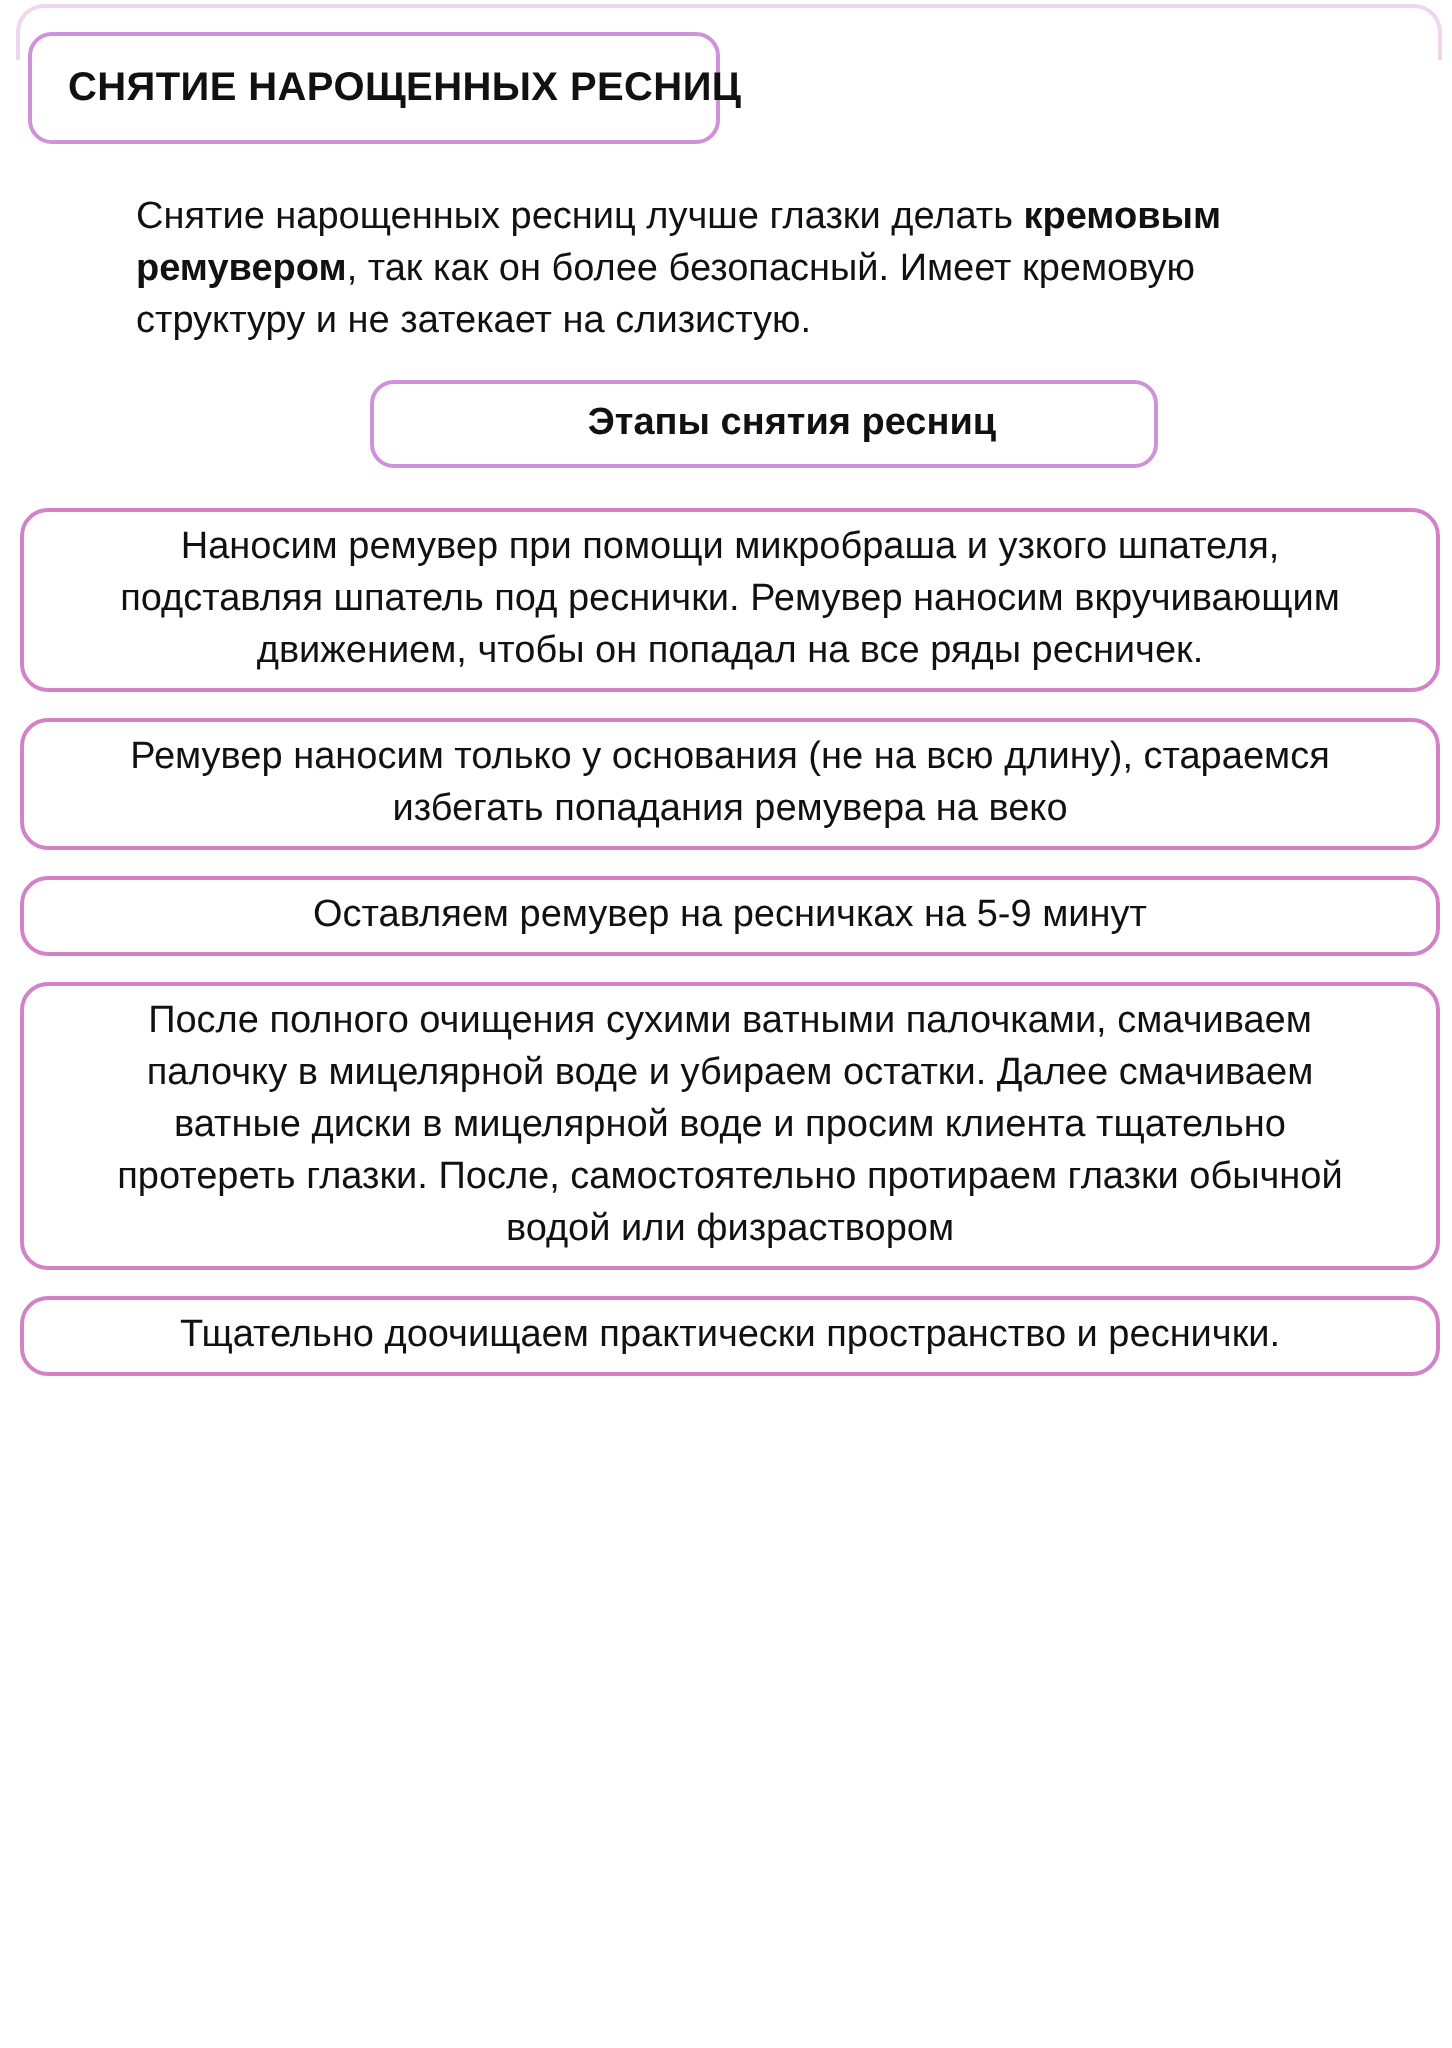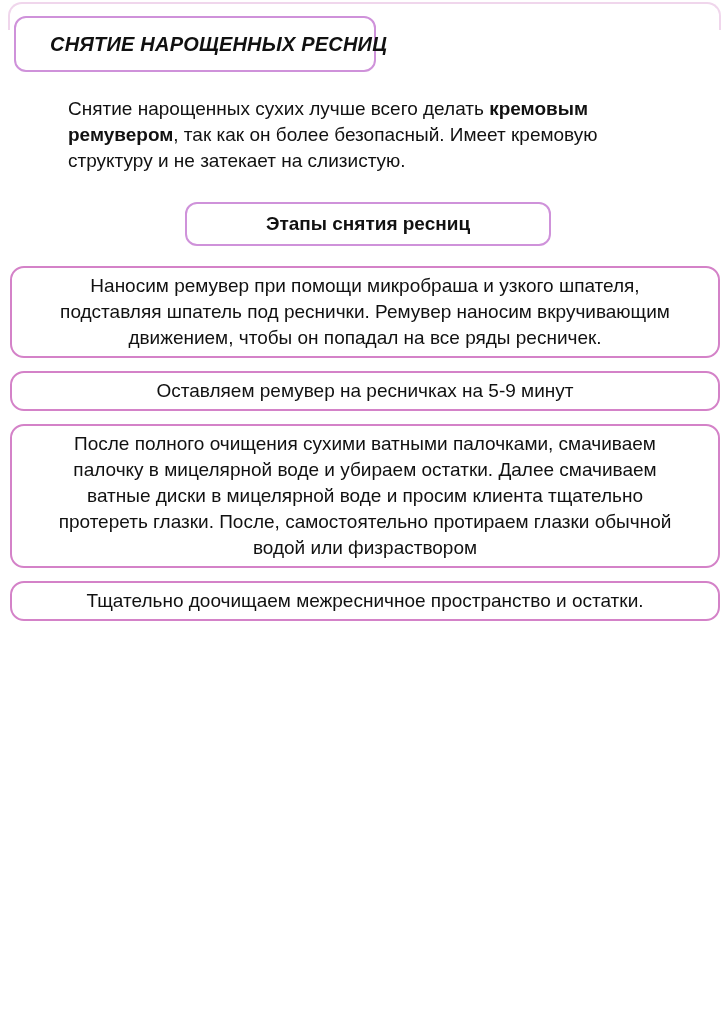--- a/index.html
+++ b/index.html
@@ -36,44 +36,44 @@
   .title-box {
     position: relative;
     margin: 16px 0 0 14px;
     width: 324px;
     height: 52px;
     border: 2px solid var(--title_border, #cf92da);
     border-radius: 12px;
     background: #ffffff;
     display: flex;
     align-items: center;
-    padding-left: 34px;
-    font-style: italic;
+    padding-left: 18px;
   }
   .title-box span {
     font-size: 20px;
     font-weight: bold;
     letter-spacing: 0.2px;
     white-space: nowrap;
   }
   .intro {
     margin: 24px 0 0 68px;
     width: 560px;
     font-size: 19px;
     line-height: 26px;
   }
   .section-box {
-    margin: 28px 0 0 185px;
+    margin: 16px 0 0 185px;
     width: 362px;
     height: 40px;
     border: 2px solid var(--title_border, #cf92da);
     border-radius: 12px;
     display: flex;
     align-items: center;
     justify-content: center;
+    padding-left: 28px;
   }
   .section-box span {
     font-size: 19px;
     font-weight: bold;
   }
   .steps {
     margin-top: 20px;
   }
   .step-box {
     margin: 0 6px 13px 10px;
@@ -90,34 +90,37 @@
 <body>
 
 <div class="page">
 
   <div class="page-top-border"></div>
 
   <div class="title-box">
     <span>СНЯТИЕ НАРОЩЕННЫХ РЕСНИЦ</span>
   </div>
 
-  <p class="intro"><span>Снятие нарощенных сухих лучше всего делать </span><strong>кремовым ремувером</strong><span>, так как он более безопасный. Имеет кремовую структуру и не затекает на слизистую.</span></p>
+  <p class="intro"><span>Снятие нарощенных ресниц лучше глазки делать </span><strong>кремовым ремувером</strong><span>, так как он более безопасный. Имеет кремовую структуру и не затекает на слизистую.</span></p>
 
   <div class="section-box">
     <span>Этапы снятия ресниц</span>
   </div>
 
   <div class="steps">
     <div class="step-box">
       <span>Наносим ремувер при помощи микробраша и узкого шпателя, подставляя шпатель под реснички. Ремувер наносим вкручивающим движением, чтобы он попадал на все ряды ресничек.</span>
     </div>
     <div class="step-box">
+      <span>Ремувер наносим только у основания (не на всю длину), стараемся избегать попадания ремувера на веко</span>
+    </div>
+    <div class="step-box">
       <span>Оставляем ремувер на ресничках на 5-9 минут</span>
     </div>
     <div class="step-box">
       <span>После полного очищения сухими ватными палочками, смачиваем палочку в мицелярной воде и убираем остатки. Далее смачиваем ватные диски в мицелярной воде и просим клиента тщательно протереть глазки. После, самостоятельно протираем глазки обычной водой или физраствором</span>
     </div>
     <div class="step-box">
-      <span>Тщательно доочищаем межресничное пространство и остатки.</span>
+      <span>Тщательно доочищаем практически пространство и реснички.</span>
     </div>
   </div>
 
 </div>
 
 </body></html>

